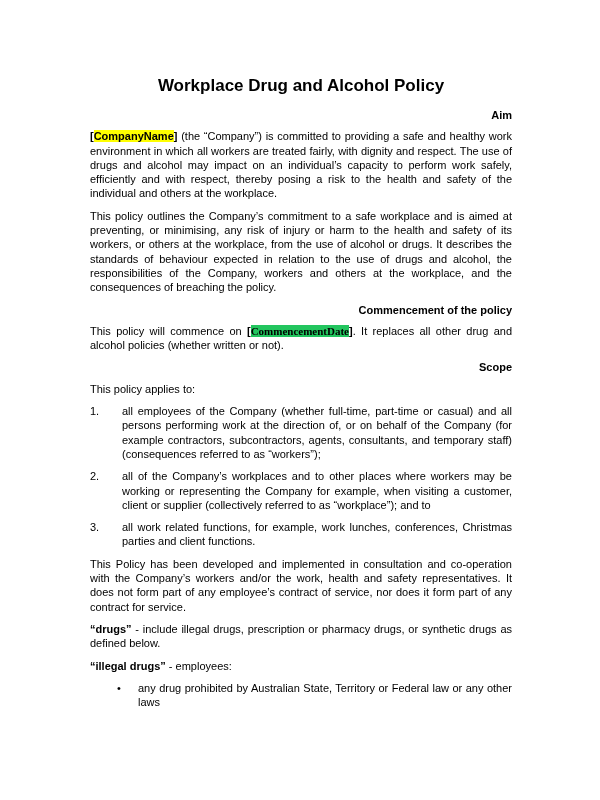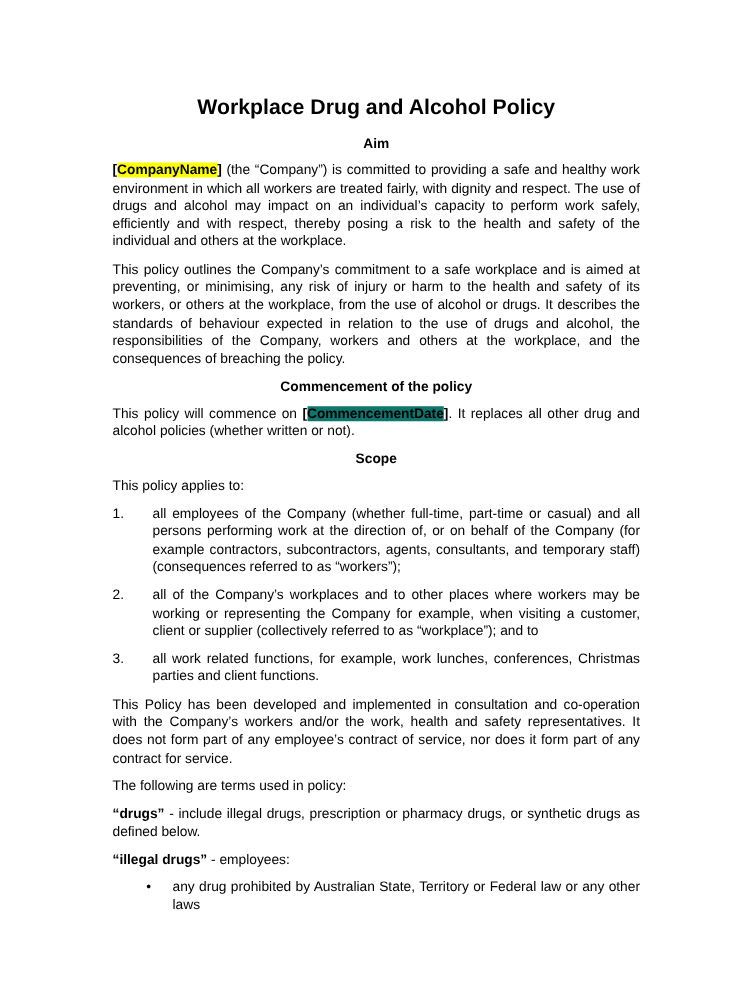--- a/index.html
+++ b/index.html
@@ -26,21 +26,21 @@
   }
   .doc-title {
     text-align: center;
     font-weight: bold;
     font-size: 17px;
     line-height: 22px;
     margin-bottom: 11px;
   }
   .heading {
     font-weight: bold;
-    text-align: center;
+    text-align: right;
     margin-bottom: 7px;
   }
   .para { margin-bottom: 8px; }
   .bold { font-weight: bold; }
   .hl {
     font-weight: bold;
     background: #ffff00;
   }
   .num-item {
     display: flex;
@@ -73,21 +73,21 @@
     <div class="doc-title">Workplace Drug and Alcohol Policy</div>
 
     <div class="heading">Aim</div>
 
     <p class="para"><span class="bold">[</span><span class="hl" style="background: rgb(255, 255, 0);">CompanyName</span><span class="bold">]</span><span> (the “Company”) is committed to providing a safe and healthy work environment in which all workers are treated fairly, with dignity and respect. The use of drugs and alcohol may impact on an individual’s capacity to perform work safely, efficiently and with respect, thereby posing a risk to the health and safety of the individual and others at the workplace.</span></p>
 
     <p class="para">This policy outlines the Company’s commitment to a safe workplace and is aimed at preventing, or minimising, any risk of injury or harm to the health and safety of its workers, or others at the workplace, from the use of alcohol or drugs. It describes the standards of behaviour expected in relation to the use of drugs and alcohol, the responsibilities of the Company, workers and others at the workplace, and the consequences of breaching the policy.</p>
 
     <div class="heading">Commencement of the policy</div>
 
-    <p class="para"><span>This policy will commence on </span><span class="bold">[</span><span class="hl" style="background: #0f766e;">CommencementDate</span><span class="bold">]</span><span>. It replaces all other drug and alcohol policies (whether written or not).</span></p>
+    <p class="para"><span>This policy will commence on </span><span class="bold">[</span><span class="hl" style="background: #22c55e; font-family: Liberation Serif, serif;">CommencementDate</span><span class="bold">]</span><span>. It replaces all other drug and alcohol policies (whether written or not).</span></p>
 
     <div class="heading">Scope</div>
 
     <p class="para">This policy applies to:</p>
 
     <div class="num-item">
       <span class="num">1.</span>
       <span class="num-text">all employees of the Company (whether full-time, part-time or casual) and all persons performing work at the direction of, or on behalf of the Company (for example contractors, subcontractors, agents, consultants, and temporary staff) (consequences referred to as “workers”);</span>
     </div>
 
@@ -97,21 +97,20 @@
     </div>
 
     <div class="num-item">
       <span class="num">3.</span>
       <span class="num-text">all work related functions, for example, work lunches, conferences, Christmas parties and client functions.</span>
     </div>
 
     <p class="para">This Policy has been developed and implemented in consultation and co-operation with the Company’s workers and/or the work, health and safety representatives. It does not form part of any employee’s contract of service, nor does it form part of any contract for service.</p>
 
 
-    <p class="para">The following are terms used in policy:</p>
 
     <p class="para"><span class="bold">“drugs”</span><span> - include illegal drugs, prescription or pharmacy drugs, or synthetic drugs as defined below.</span></p>
 
     <p class="para"><span class="bold">“illegal drugs”</span><span> - employees:</span></p>
 
     <div class="bullet-item">
       <span class="bullet-marker">•</span>
       <span class="bullet-text">any drug prohibited by Australian State, Territory or Federal law or any other laws</span>
     </div>
 

